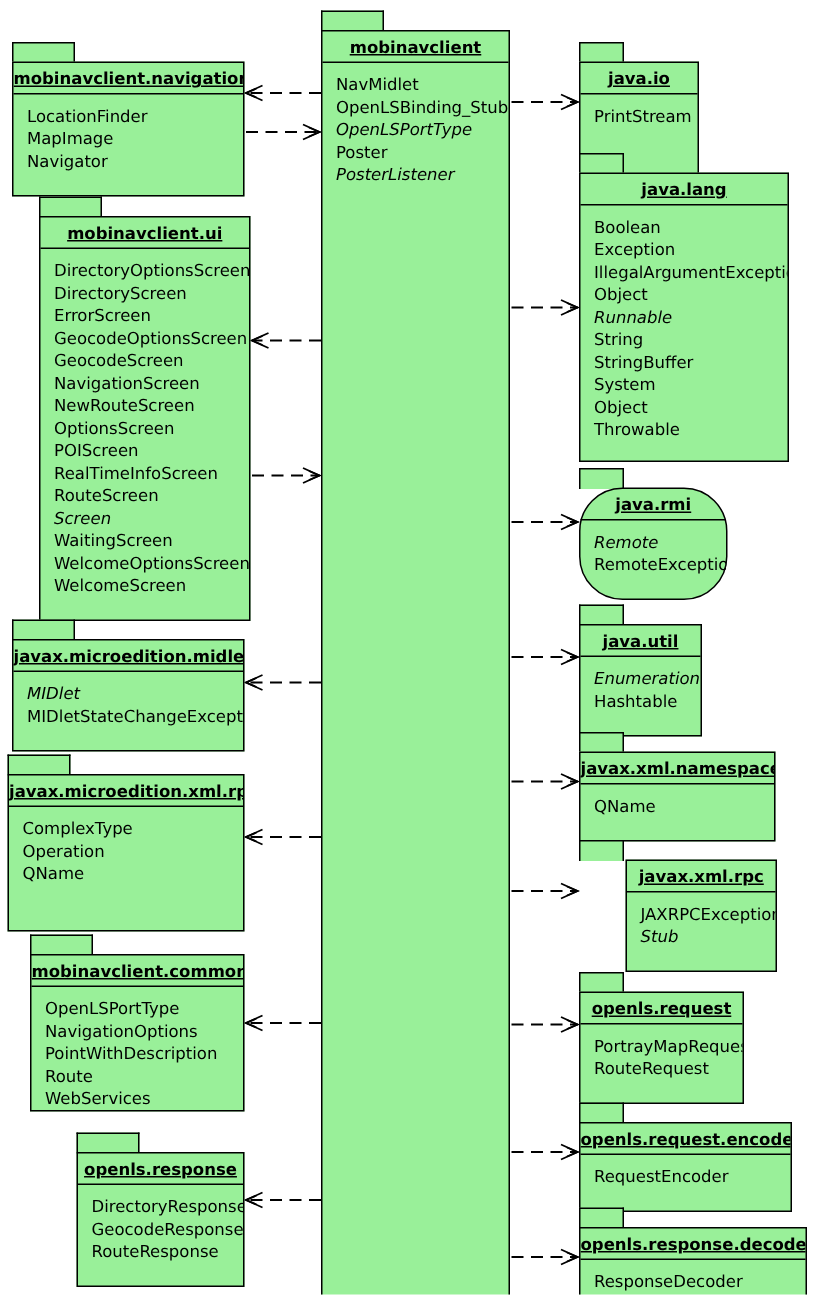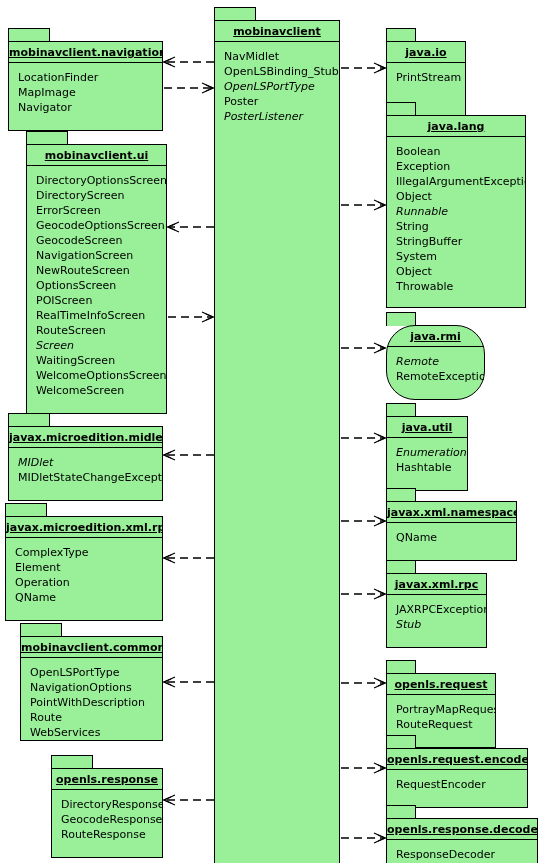--- a/index.html
+++ b/index.html
@@ -214,21 +214,20 @@
             <div class="pkg-item">MIDletStateChangeException</div>
           </div>
         </div>
       </div>
       <div class="pkg" style="left: 5px; top: 503px; width: 158px; height: 118px;">
         <div class="pkg-tab" style="width: 42px;"></div>
         <div class="pkg-body" style="width: 158px; height: 105px;">
           <div class="pkg-title">javax.microedition.xml.rpc</div>
           <div class="pkg-items">
             <div class="pkg-item">ComplexType</div>
-            <div class="pkg-item">Element</div>
             <div class="pkg-item">Operation</div>
             <div class="pkg-item">QName</div>
           </div>
         </div>
       </div>
       <div class="pkg" style="left: 20px; top: 623px; width: 143px; height: 118px;">
         <div class="pkg-tab" style="width: 42px;"></div>
         <div class="pkg-body" style="width: 143px; height: 105px;">
           <div class="pkg-title">mobinavclient.common</div>
           <div class="pkg-items">
@@ -315,29 +314,29 @@
         <div class="pkg-tab" style="width: 30px;"></div>
         <div class="pkg-body" style="width: 131px; height: 60px;">
           <div class="pkg-title">javax.xml.namespace</div>
           <div class="pkg-items">
             <div class="pkg-item">QName</div>
           </div>
         </div>
       </div>
       <div class="pkg" style="left: 386px; top: 560px; width: 101px; height: 88px;">
         <div class="pkg-tab" style="width: 30px;"></div>
-        <div class="pkg-body" style="width: 101px; height: 75px;">
+        <div class="pkg-body" style="width: 101px; height: 75px; margin-left: 31px;">
           <div class="pkg-title">javax.xml.rpc</div>
           <div class="pkg-items">
             <div class="pkg-item">JAXRPCException</div>
             <div class="pkg-item italic">Stub</div>
           </div>
         </div>
       </div>
-      <div class="pkg" style="left: 386px; top: 648px; width: 110px; height: 88px; margin-top: 12px;">
+      <div class="pkg" style="left: 386px; top: 648px; width: 110px; height: 88px;">
         <div class="pkg-tab" style="width: 30px;"></div>
         <div class="pkg-body" style="width: 110px; height: 75px;">
           <div class="pkg-title">openls.request</div>
           <div class="pkg-items">
             <div class="pkg-item">PortrayMapRequest</div>
             <div class="pkg-item">RouteRequest</div>
           </div>
         </div>
       </div>
       <div class="pkg" style="left: 386px; top: 735px; width: 142px; height: 73px;">

